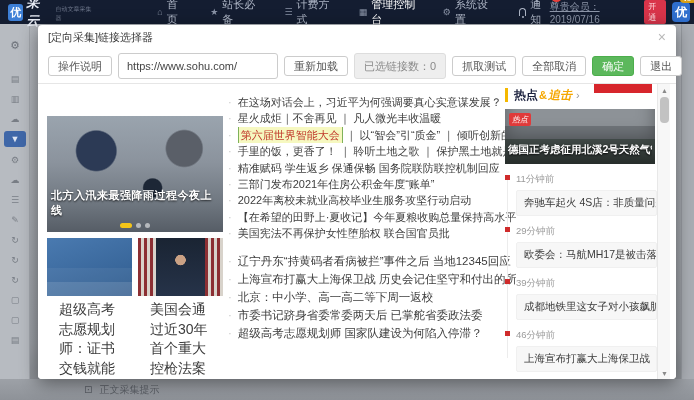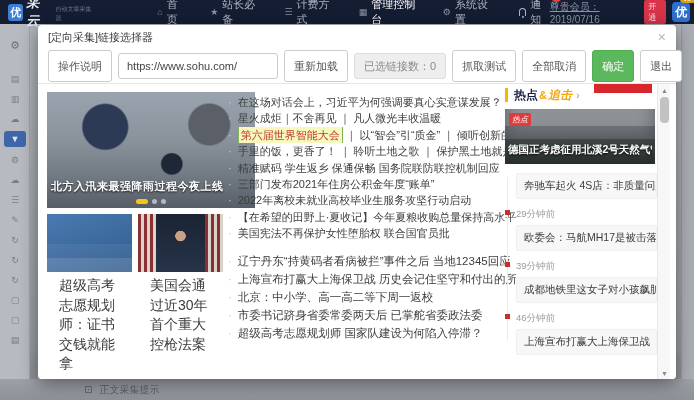--- a/index.html
+++ b/index.html
@@ -34,43 +34,43 @@
   .bb-icon { color:#5b5f66; font-size:10px; margin-left:84px; }
   .bb-text { color:#5b5f66; font-size:10px; margin-left:7px; }
   .outer-scroll { position:absolute; right:0; top:24px; width:13px; bottom:0; background:#aaaeb4; border-left:1px solid #989ca2; }
 
   
   .modal { position:absolute; left:38px; top:25px; width:638px; height:354px; background:#fff; border-radius:4px; box-shadow:0 4px 18px rgba(0,0,0,.45); z-index:5; }
   .modal-header { height:24px; display:flex; align-items:center; padding:0 10px; }
   .modal-title { font-size:11px; color:#3a3a3a; }
   .modal-close { margin-left:auto; color:#b8b8b8; font-size:14px; cursor:pointer; line-height:1; }
   .toolbar { height:34px; display:flex; align-items:center; gap:6px; padding:0 10px; }
-  .btn { height:32px; padding:0 9px; background:#fff; border:1px solid #ccc; border-radius:3px; font-size:11px; color:#555; display:flex; align-items:center; cursor:pointer; white-space:nowrap; }
+  .btn { height:20px; padding:0 9px; background:#fff; border:1px solid #ccc; border-radius:3px; font-size:11px; color:#555; display:flex; align-items:center; cursor:pointer; white-space:nowrap; }
   .url-input { height:26px; width:188px; border:1px solid #ccc; border-radius:3px; font-size:11px; color:#444; padding:0 8px; font-family:"Liberation Sans",sans-serif; }
   .count-box { height:26px; padding:0 9px; background:#eee; border:1px solid #ddd; border-radius:3px; font-size:11px; color:#8a8a8a; display:flex; align-items:center; white-space:nowrap; }
   .btn-confirm { margin-left:auto; background:#5cb85c; border-color:#4cae4c; color:#fff; }
   .btn-exit { }
 
   .content { position:absolute; left:0; top:58px; right:0; bottom:0; background:#fff; border-top:1px solid #e6e6e6; overflow:hidden; border-radius:0 0 4px 4px; }
 
   
   .red-strip { position:absolute; top:0; right:24px; width:58px; height:9px; background:#d7262c; overflow:hidden; }
   .iframe-scroll { position:absolute; right:6px; top:0; bottom:0; width:13px; background:#f7f7f7; border-left:1px solid #e8e8e8; }
   .is-arrow { width:13px; height:12px; font-size:7px; color:#8a8a8a; display:flex; align-items:center; justify-content:center; cursor:pointer; }
   .is-arrow.down { position:absolute; bottom:0; }
   .is-thumb { position:absolute; top:13px; left:2px; width:9px; height:26px; background:#c2c2c2; border-radius:4px; cursor:pointer; }
 
   
   .left-col { position:absolute; left:9px; top:8px; width:176px; }
-  .hero { position:relative; width:208px; height:116px; cursor:pointer;
+  .hero { position:relative; width:176px; height:116px; cursor:pointer;
     background:
       radial-gradient(circle at 28% 30%, #2c3a55 0 13%, transparent 14%),
       radial-gradient(circle at 78% 28%, #5a5f68 0 11%, transparent 12%),
       radial-gradient(circle at 60% 62%, #1d2736 0 7%, transparent 8%),
-      linear-gradient(180deg,#9aa4ae 0%,#8b939d 40%,#6f7780 75%,#565d66 100%); }
+      linear-gradient(180deg,#9aa4ae 0%,#8b939d 40%,#6f7780 75%,#565d66 100%); margin-top: 24px; }
   .hero-caption { position:absolute; left:4px; right:4px; bottom:14px; color:#fff; font-size:11px; font-weight:bold; text-shadow:0 1px 2px rgba(0,0,0,.8); letter-spacing:.5px; }
   .hero-dots { position:absolute; bottom:4px; left:50%; transform:translateX(-50%); display:flex; align-items:center; gap:4px; }
   .dot { width:5px; height:5px; border-radius:50%; background:rgba(255,255,255,.55); cursor:pointer; }
   .dot.active { width:12px; height:5px; border-radius:3px; background:#f5c518; }
   .thumb-grid { display:flex; flex-wrap:wrap; margin-top:6px; column-gap:6px; }
   .thumb-cell { width:85px; cursor:pointer; }
   .thumb-img { width:85px; height:58px; }
   .ti-sign { background:linear-gradient(160deg,#4a7ab0 0%,#3a689c 60%,#2f5a8c 100%),#3a689c; box-shadow:inset 0 -14px 0 rgba(255,255,255,.12), inset 0 -28px 0 rgba(255,255,255,.06); }
   .ti-flags { background:
       repeating-linear-gradient(90deg,#8c2f33 0 3px,#d8d3cb 3px 6px) left/18px 100% no-repeat,
@@ -259,20 +259,21 @@
         <span class="hs-amp">&amp;</span>
         <span class="hs-t2">追击</span>
         <span class="hs-arrow">›</span>
       </div>
       <div class="hs-feature">
         <span class="hs-badge">热点</span>
         <div class="hs-fcaption">德国正考虑征用北溪2号天然气管道</div>
       </div>
       <div class="hs-list">
         <div class="hs-item">
+          <div class="hs-time">11分钟前</div>
           <div class="hs-text">奔驰车起火 4S店：非质量问题</div>
         </div>
         <div class="hs-item">
           <div class="hs-time">29分钟前</div>
           <div class="hs-text">欧委会：马航MH17是被击落的</div>
         </div>
         <div class="hs-item">
           <div class="hs-time">39分钟前</div>
           <div class="hs-text">成都地铁里这女子对小孩飙脏话</div>
         </div>

